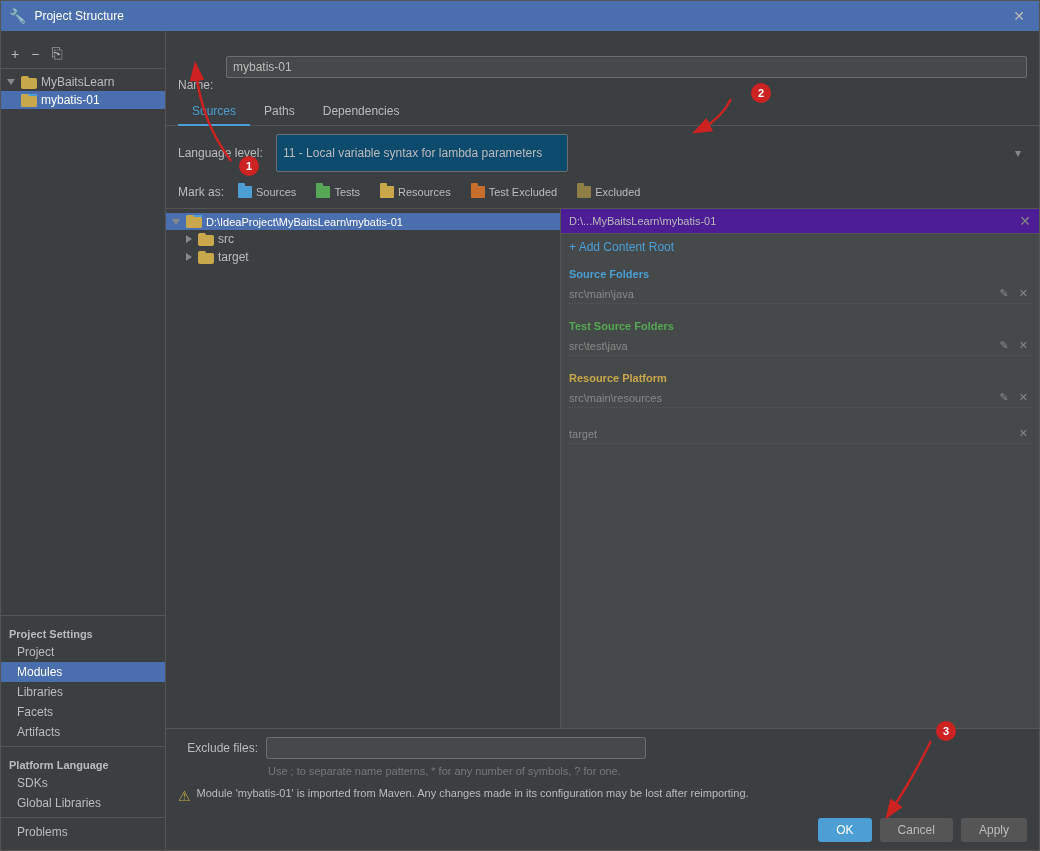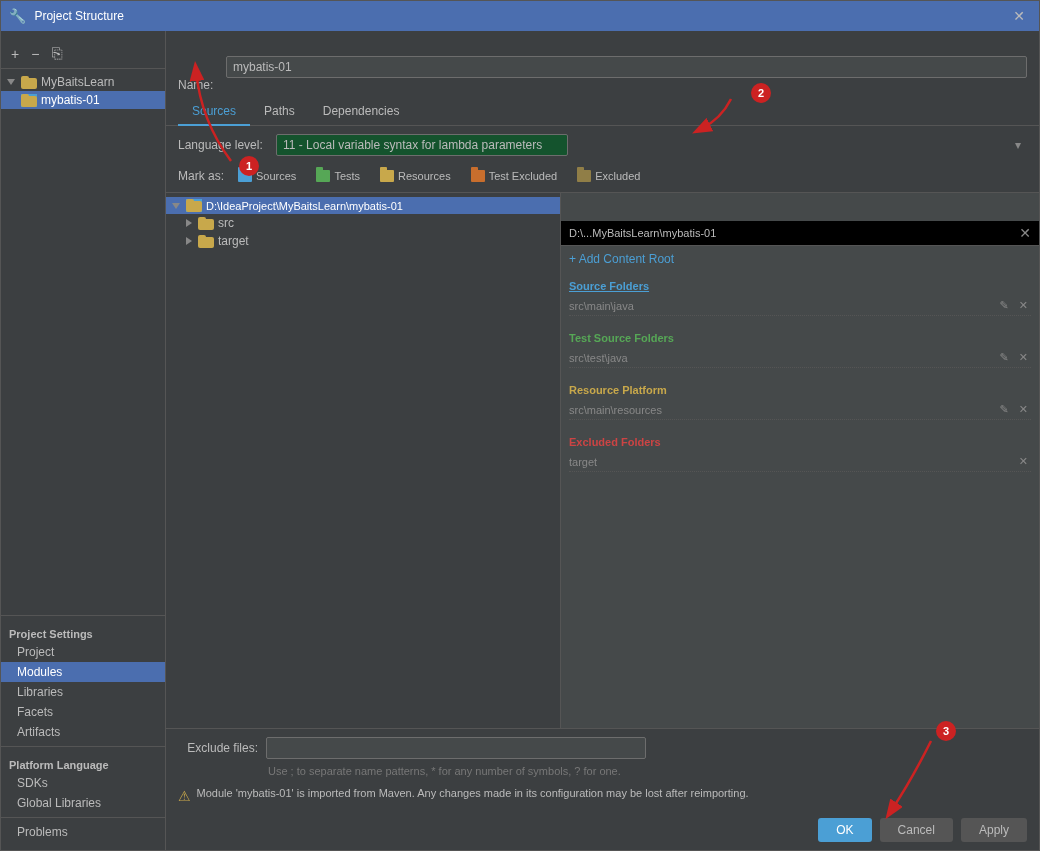--- a/index.html
+++ b/index.html
@@ -208,24 +208,24 @@
       padding: 8px 12px;
       gap: 8px;
     }
     .lang-label {
       color: #bbbbbb;
       font-size: 12px;
       min-width: 90px;
     }
     .lang-select {
       flex: 1;
-      background: #14532d;
+      background: #0c4a6e;
       border: 1px solid #6d6d6d;
       color: #bbbbbb;
-      padding: 3px 6px;
+      padding: 11px 6px;
       font-size: 12px;
       border-radius: 2px;
       cursor: pointer;
       appearance: none;
       -webkit-appearance: none;
       padding-right: 24px;
       position: relative;
     }
     .lang-select-wrapper {
       flex: 1;
@@ -384,23 +384,22 @@
       display: flex;
       flex-direction: column;
       overflow-y: auto;
     }
 
     .info-panel-header {
       display: flex;
       align-items: center;
       justify-content: space-between;
       padding: 4px 8px;
-      background: #000000;
+      background: #4c1d95;
       border-bottom: 1px solid #555;
-      margin-top: 28px;
     }
     .info-panel-title {
       color: #bbbbbb;
       font-size: 11px;
     }
     .info-panel-close {
       cursor: pointer;
       color: #888;
       font-size: 14px;
       background: none;
@@ -408,21 +407,21 @@
     }
 
     .info-section {
       padding: 8px;
     }
     .info-section-title {
       font-size: 11px;
       font-weight: bold;
       margin-bottom: 4px;
     }
-    .info-section-title.blue { color: #4b9fd5; text-decoration: underline; }
+    .info-section-title.blue { color: #4b9fd5; }
     .info-section-title.green { color: #56a756; }
     .info-section-title.yellow { color: #c8a84b; }
     .info-section-title.red { color: #cc4444; }
 
     .info-item {
       display: flex;
       align-items: center;
       justify-content: space-between;
       padding: 2px 0;
       border-bottom: 1px dotted #555;
@@ -725,21 +724,20 @@
               <div class="info-item">
                 <span class="info-item-path">src\main\resources</span>
                 <div class="info-item-actions">
                   <button class="info-action-btn">✎</button>
                   <button class="info-action-btn">✕</button>
                 </div>
               </div>
             </div>
 
             <div class="info-section">
-              <div class="info-section-title red">Excluded Folders</div>
               <div class="info-item">
                 <span class="info-item-path">target</span>
                 <div class="info-item-actions">
                   <button class="info-action-btn">✕</button>
                 </div>
               </div>
             </div>
           </div>
         </div>
 

